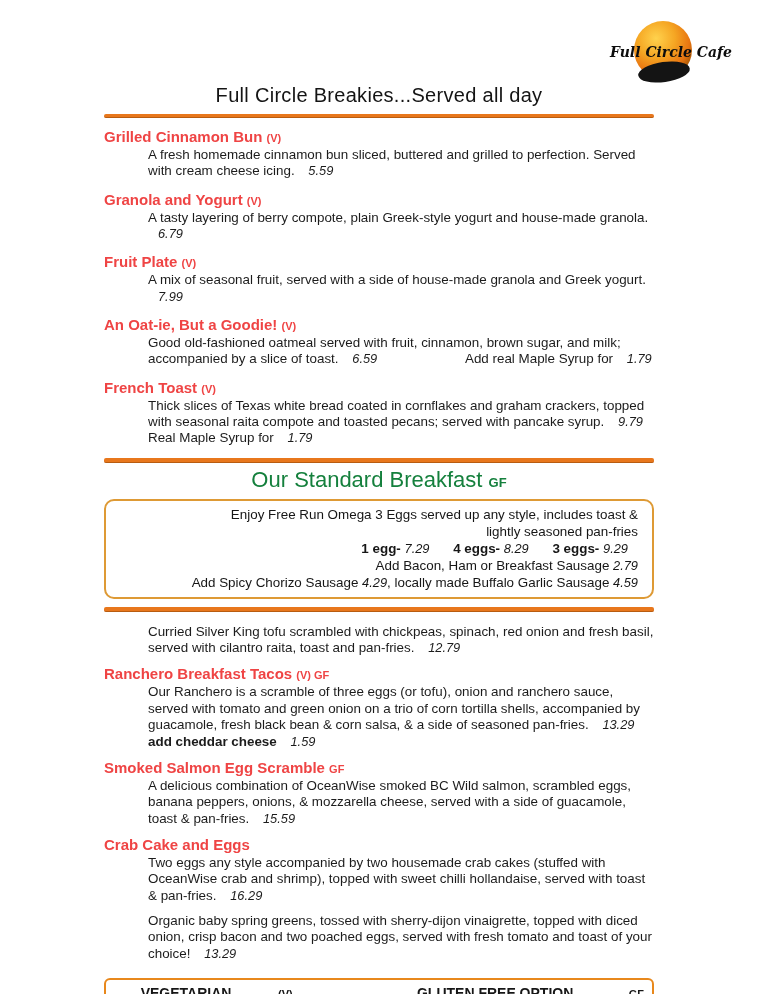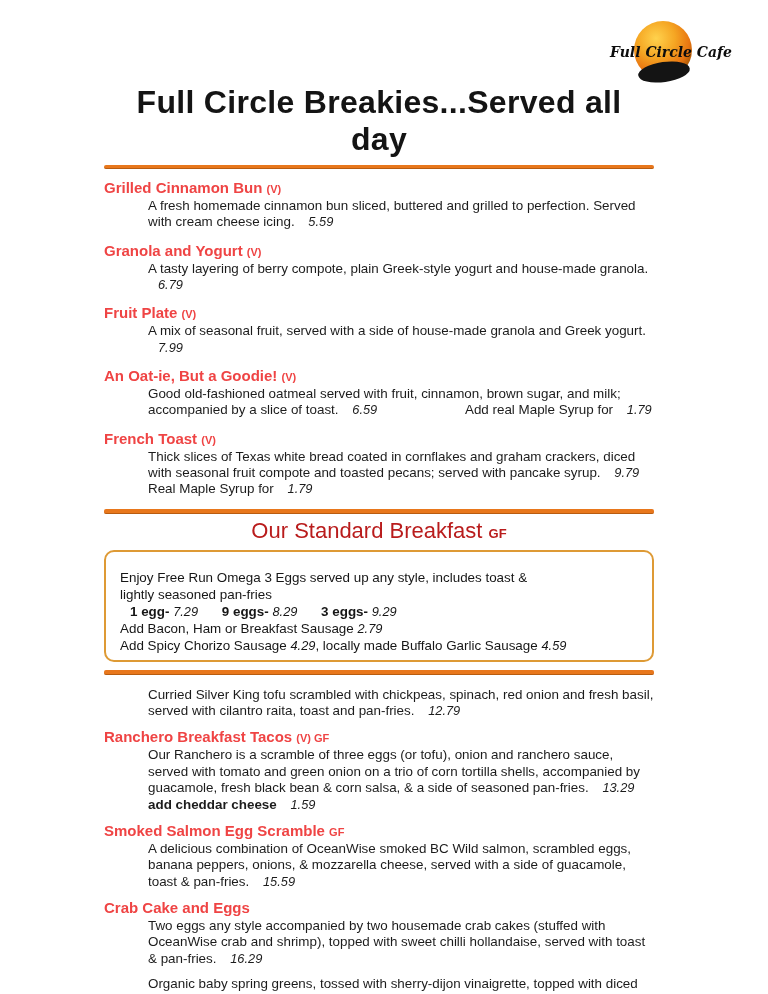--- a/index.html
+++ b/index.html
@@ -21,45 +21,45 @@
     background: #141414; border-radius: 50%; transform: rotate(-8deg);
   }
   .logo-text {
     position: absolute; top: 26px; left: 0; width: 100%; text-align: center;
     font-family: "DejaVu Serif", serif; font-style: italic; font-weight: bold;
     font-size: 14px; color: #0d0d0d; white-space: nowrap;
   }
 
   
   .page-title {
-    margin-top: 84px; text-align: center; font-size: 32px; font-weight: bold;
+    margin-top: 84px; text-align: center; font-size: 20px; font-weight: normal;
     letter-spacing: 0.3px; color: #141414;
   }
   .rule { height: 4px; background: #e8771c; border-bottom: 1px solid #b85c10; border-radius: 2px; }
   .rule-title { margin: 7px 0 10px; }
   .rule-thick { height: 5px; }
   .rule-above-standard { margin: 9px 0 4px; }
   .rule-below-box { margin: 2px 0 12px; }
 
   
   .item { margin-bottom: 11px; }
   .mains .item { margin-bottom: 9px; }
   .item-name { font-size: 15px; font-weight: bold; margin-bottom: 2px; color: #ef4444; }
   .tag { font-size: 11px; font-weight: bold; }
   .desc { font-size: 13.4px; line-height: 1.22; color: #1c1c1c; margin-left: 44px; }
   .price { font-style: italic; font-size: 12.8px; margin-left: 10px; }
   .extra-gap { margin-left: 84px; }
   .bold-line { font-weight: bold; }
 
   
-  .standard-title { text-align: center; font-size: 22px; font-weight: normal; margin: 2px 0 6px; color: #b91c1c; }
+  .standard-title { text-align: center; font-size: 22px; font-weight: normal; margin: 2px 0 6px; color: #15803d; }
   .standard-title .tag { font-size: 13px; }
   .egg-box {
-    border: 2px solid #de9a35; border-radius: 10px; padding: 17px 14px 6px;
-    margin: 0 0 8px; font-size: 13.4px; line-height: 17px; text-align: left;
+    border: 2px solid #de9a35; border-radius: 10px; padding: 5px 14px 6px;
+    margin: 0 0 8px; font-size: 13.4px; line-height: 17px; text-align: right;
   }
   .egg-box p { margin: 0; }
   .eggs-row .egg { display: inline-block; margin: 0 10px; }
   .egg b { font-size: 13.4px; }
   .egg-box i, .eggs-row i { font-size: 12.8px; }
 
   
   .footer-box {
     position: relative; border: 2px solid #e8881c; border-radius: 6px;
     margin-top: 16px; padding: 5px 8px 7px; text-align: center;
@@ -131,21 +131,21 @@
         <span class="price">1.79</span>
       </p>
     </article>
 
     <article class="item">
       <h3 class="item-name">
         <span>French Toast</span>
         <span class="tag">(V)</span>
       </h3>
       <p class="desc">
-        <span>Thick slices of Texas white bread coated in cornflakes and graham crackers, diced with seasonal fruit compote and toasted pecans; served with pancake syrup.</span>
+        <span>Thick slices of Texas white bread coated in cornflakes and graham crackers, topped with seasonal raita compote and toasted pecans; served with pancake syrup.</span>
         <span class="price">9.79</span>
       </p>
       <p class="desc">
         <span>Real Maple Syrup for</span>
         <span class="price">1.79</span>
       </p>
     </article>
 
   </section>
 
@@ -154,21 +154,21 @@
   <h2 class="standard-title">
     <span>Our Standard Breakfast</span>
     <span class="tag">GF</span>
   </h2>
 
   <div class="egg-box">
     <p>Enjoy Free Run Omega 3 Eggs served up any style, includes toast &amp;</p>
     <p>lightly seasoned pan-fries</p>
     <p class="eggs-row">
       <span class="egg"><b>1 egg-</b> <i>7.29</i></span>
-      <span class="egg"><b>9 eggs-</b> <i>8.29</i></span>
+      <span class="egg"><b>4 eggs-</b> <i>8.29</i></span>
       <span class="egg"><b>3 eggs-</b> <i>9.29</i></span>
     </p>
     <p>
       <span>Add Bacon, Ham or Breakfast Sausage</span>
       <i>2.79</i>
     </p>
     <p>
       <span>Add Spicy Chorizo Sausage</span>
       <i>4.29</i><span>,  locally made Buffalo Garlic Sausage</span>
       <i>4.59</i>

